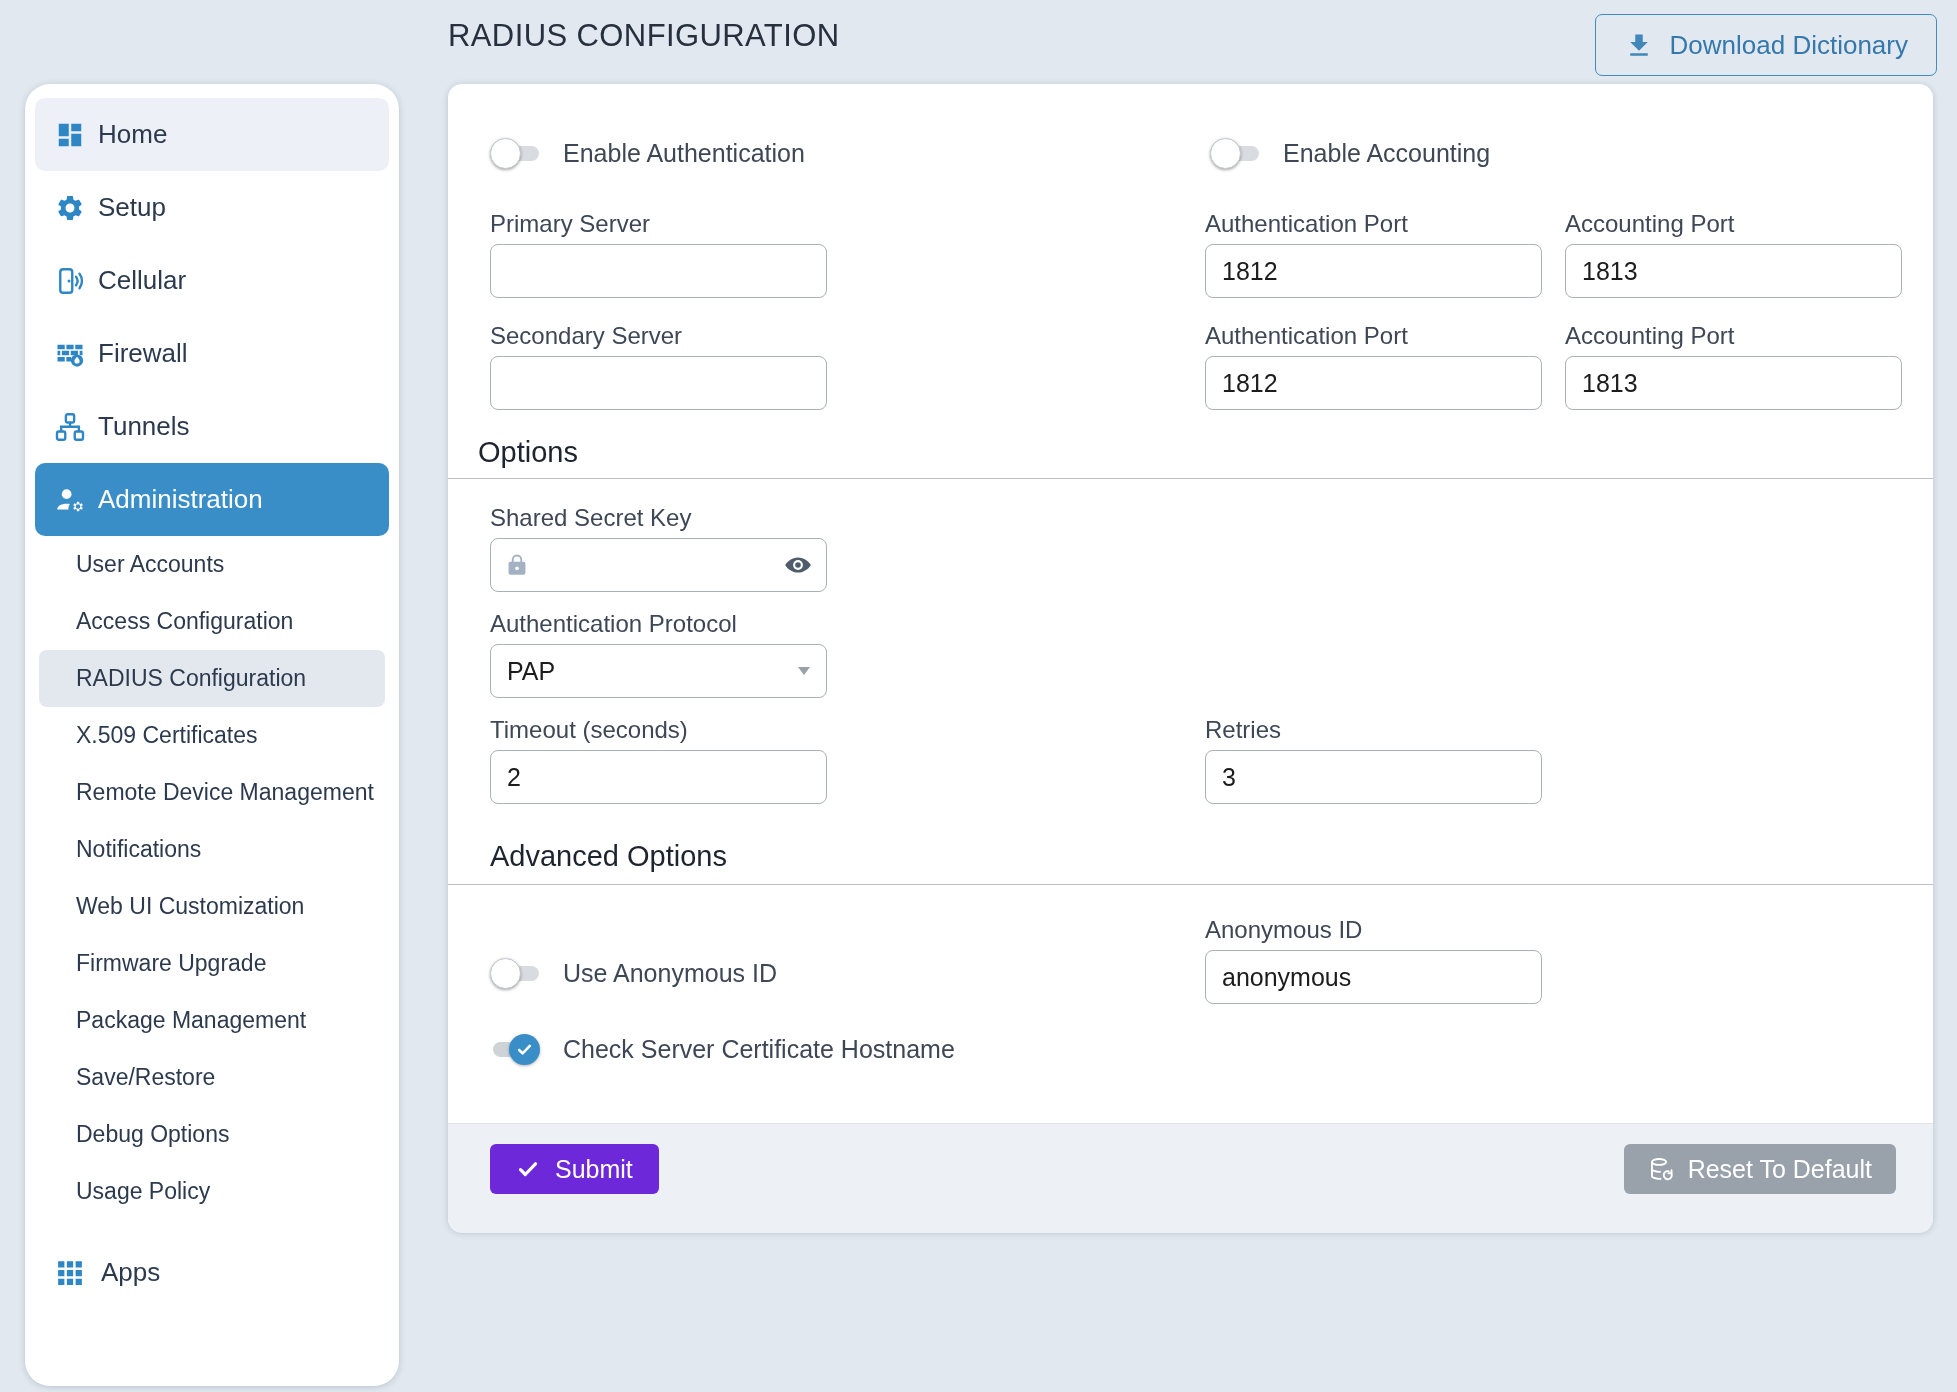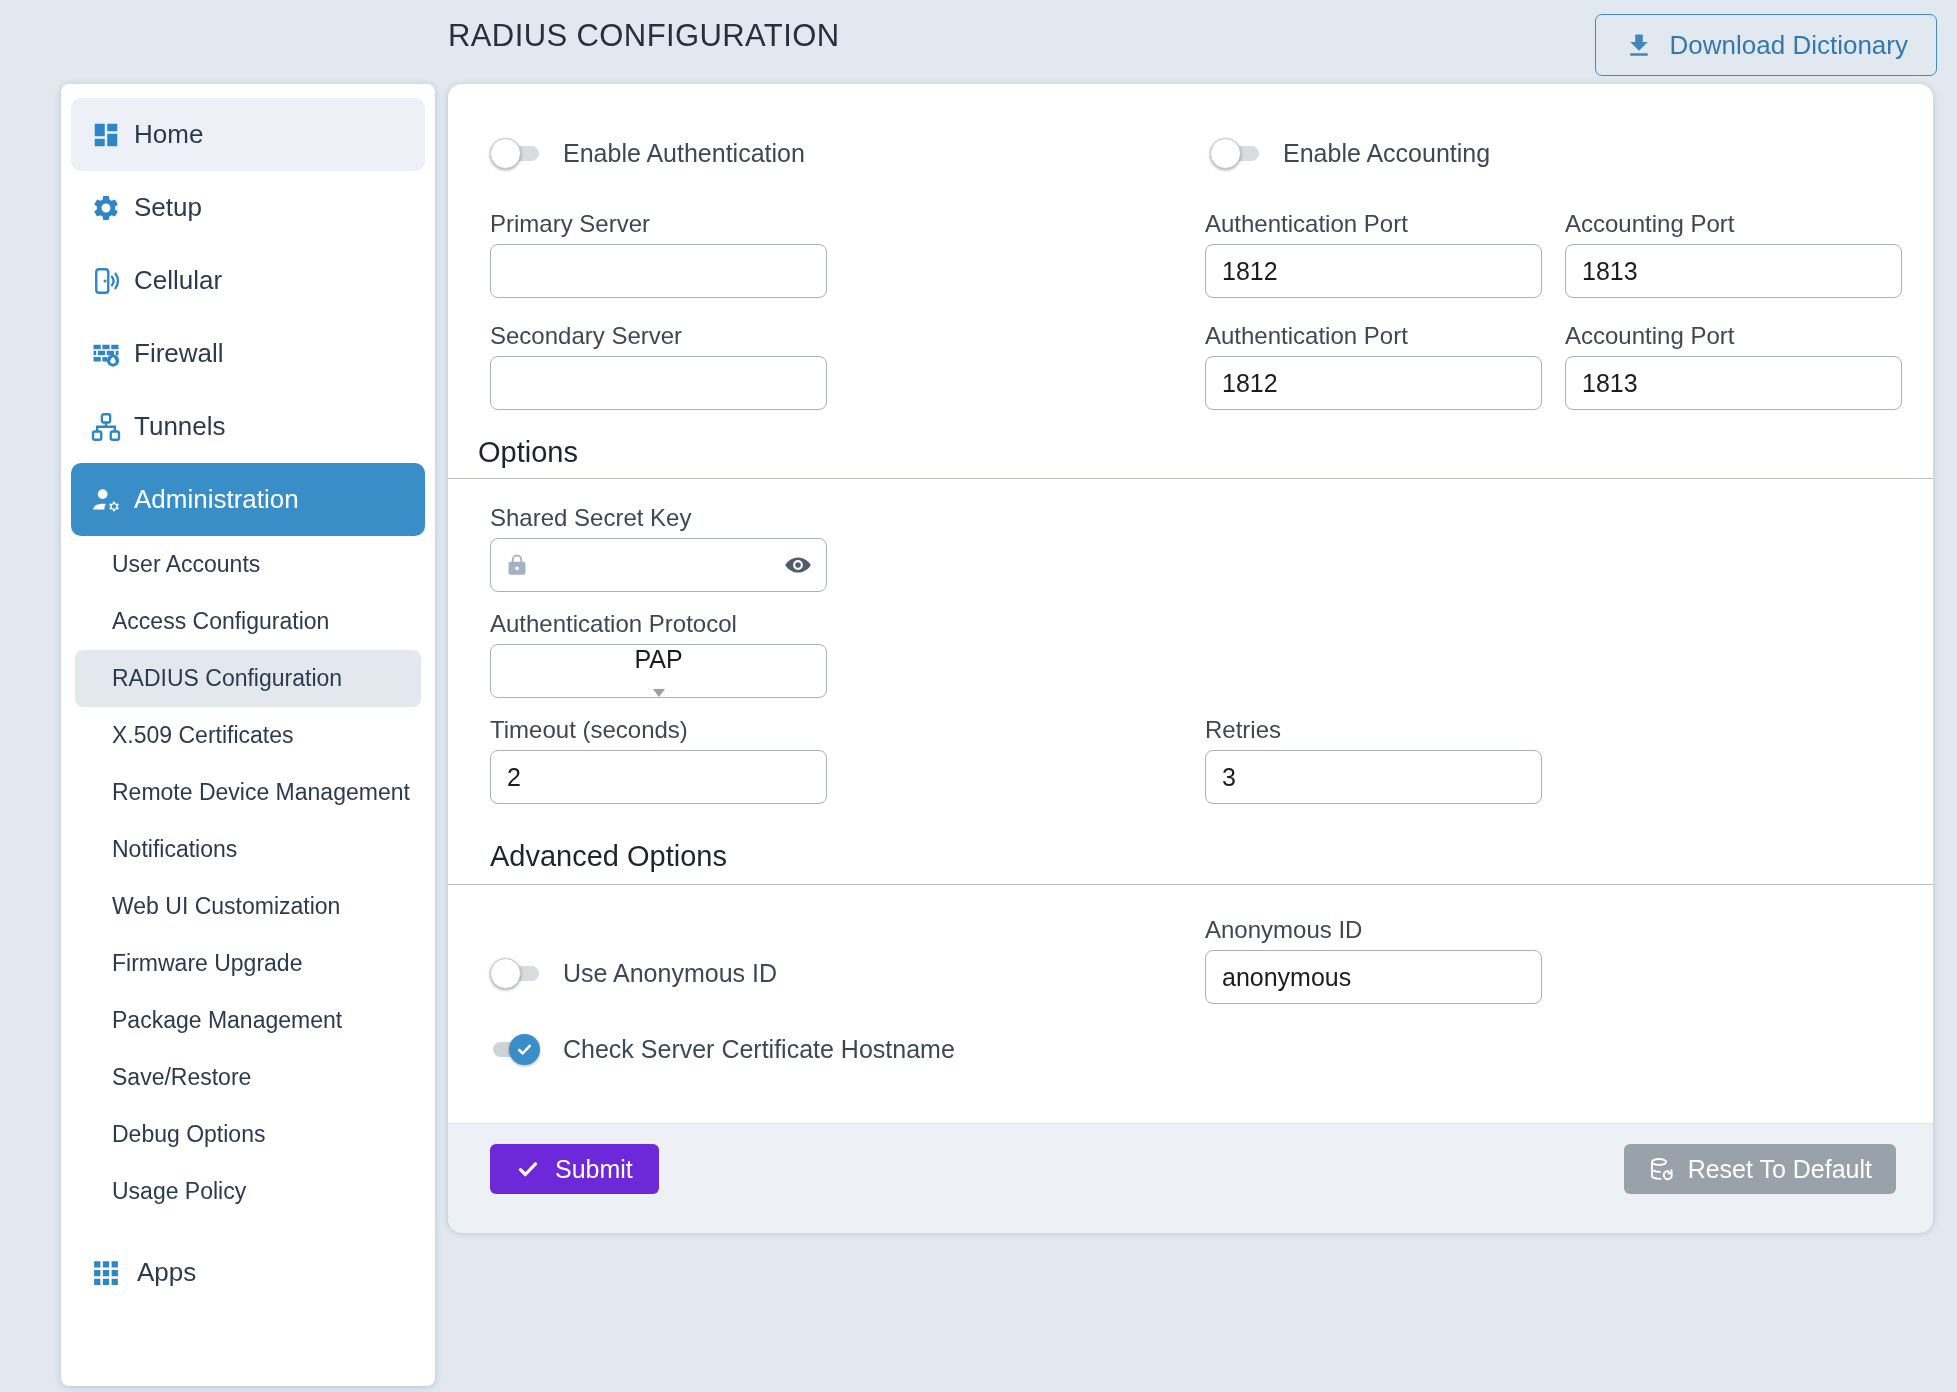--- a/index.html
+++ b/index.html
@@ -7,22 +7,22 @@
   .page{position:relative;width:1957px;height:1392px;background:#e1e8ef;overflow:hidden;}
 
   
   .page-title{position:absolute;left:448px;top:18px;font-size:31px;font-weight:500;color:#27303e;letter-spacing:.4px;}
   .btn-download{position:absolute;top:14px;right:20px;height:62px;padding:0 28px;background:transparent;
     border:1.5px solid #418ac2;border-radius:7px;color:#3478ad;font-size:26px;display:flex;align-items:center;gap:16px;
     font-family:inherit;cursor:pointer;}
   .btn-download svg{width:30px;height:30px;color:#4187ba;}
 
   
-  .sidebar{position:absolute;left:25px;top:84px;width:374px;height:1302px;background:#fff;border-radius:8px;
-    box-shadow:0 1px 6px rgba(40,60,90,.22);padding-top:14px;box-sizing:border-box;margin-left:36px;}
+  .sidebar{position:absolute;left:25px;top:84px;width:374px;height:1302px;background:#fff;border-radius:25px;
+    box-shadow:0 1px 6px rgba(40,60,90,.22);padding-top:14px;box-sizing:border-box;}
   .nav-item{display:flex;align-items:center;cursor:pointer;color:#2c3a4d;}
   .nav-item.top{height:73px;margin:0 10px;border-radius:10px;padding-left:20px;gap:13px;font-size:26px;}
   .nav-icon{width:30px;height:30px;color:#2e86c4;display:flex;flex:0 0 auto;}
   .nav-icon svg{width:100%;height:100%;}
   .nav-item.top.highlighted{background:#edf1f7;}
   .nav-item.top.active{background:#3a8ec8;color:#fff;}
   .nav-item.top.active .nav-icon{color:#fff;}
   .nav-item.sub{height:57px;margin:0 14px;border-radius:8px;padding-left:37px;font-size:23px;}
   .nav-item.sub.selected{background:#e3e8ee;}
   .nav-item.top.apps{margin-top:16px;gap:16px;}
@@ -32,21 +32,21 @@
     box-shadow:0 1px 6px rgba(40,60,90,.22);}
   .card-footer{position:absolute;left:0;right:0;top:1039px;height:109px;background:#edf1f5;
     border-top:1px solid #dee3e8;border-radius:0 0 14px 14px;}
 
   .field-label{position:absolute;font-size:24px;color:#3d4755;}
   .section-title{position:absolute;font-size:29px;font-weight:500;color:#1c242f;}
   .divider{position:absolute;left:0;right:0;height:1px;background:#8f969e;opacity:.6;}
 
   .text-input{position:absolute;width:337px;height:54px;box-sizing:border-box;border:1px solid #a9b0b8;border-radius:8px;
     font-size:25px;color:#1c1c1c;padding:0 16px;background:#fff;font-family:inherit;outline:none;}
-  .select-box{display:flex;align-items:center;justify-content:space-between;cursor:pointer;flex-direction:column;}
+  .select-box{display:flex;align-items:center;justify-content:space-between;cursor:pointer;}
   .caret{width:0;height:0;border-left:6px solid transparent;border-right:6px solid transparent;border-top:8px solid #99a0a8;}
 
   .input-wrap{position:absolute;width:337px;height:54px;}
   .input-wrap .text-input{position:absolute;left:0;top:0;width:100%;height:100%;padding-left:56px;padding-right:58px;}
   .input-wrap .lock{position:absolute;left:14px;top:14px;width:26px;height:26px;}
   .input-wrap .eye{position:absolute;right:15px;top:13px;width:28px;height:28px;cursor:pointer;}
 
   
   .toggle-row{position:absolute;display:flex;align-items:center;gap:23px;font-size:25px;color:#3d4755;}
   .switch{position:relative;width:50px;height:31px;flex:0 0 auto;cursor:pointer;}

